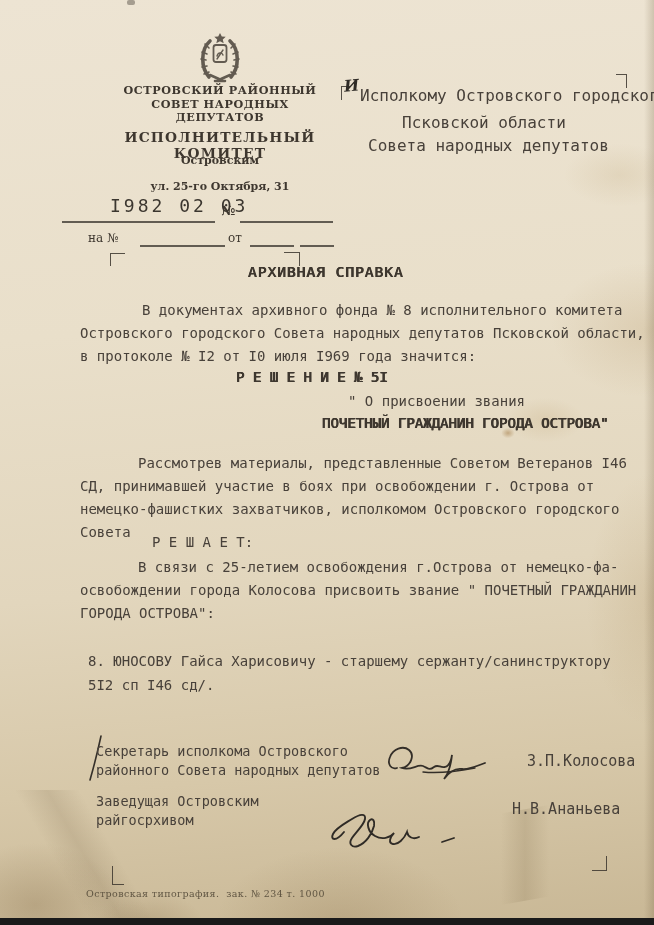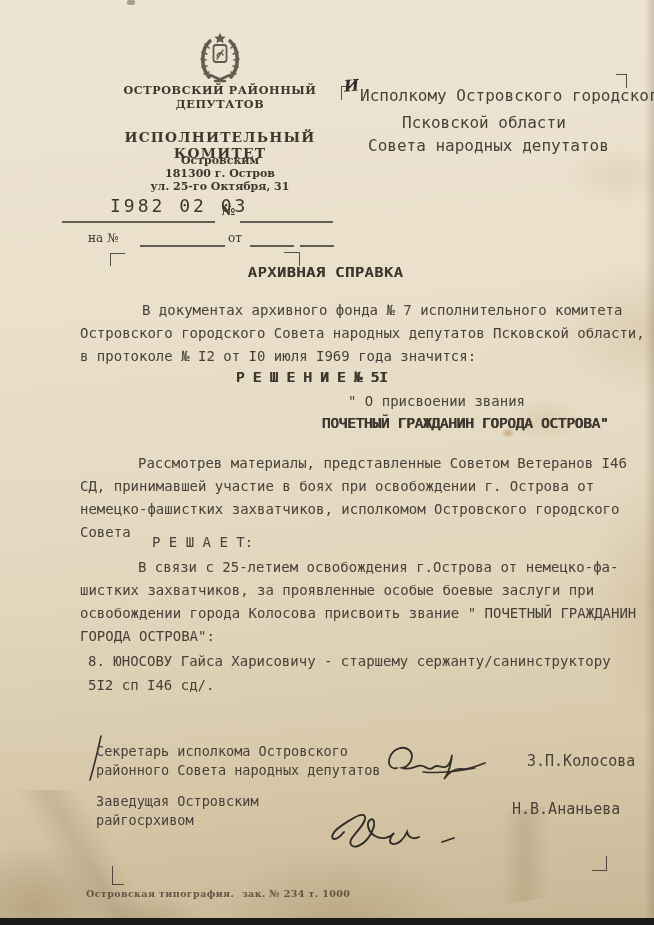--- a/index.html
+++ b/index.html
@@ -58,25 +58,25 @@
       <path d="M9,31 l-5,-1 M10,25 l-5,-2 M12,19 l-4,-4 M10,37 l-5,1 M12,43 l-5,2" stroke-width="1.6"></path>
       <path d="M37,31 l5,-1 M36,25 l5,-2 M34,19 l4,-4 M36,37 l5,1 M34,43 l5,2" stroke-width="1.6"></path>
       <rect x="16.5" y="16" width="13" height="17" rx="2.5" stroke-width="1.8"></rect>
       <path d="M20,27 c1,-4 5,-4 6,-1 M26,21 l-6,9" stroke-width="1.4"></path>
       <path d="M13,46 l9,4 M33,46 l-9,4 M18,52 h10" stroke-width="2.6"></path>
     </g>
   </svg>
 
   <div class="abs print" style="left:112px;top:84px;width:216px;text-align:center;font-size:11.2px;letter-spacing:.6px;line-height:13.5px;">
     <div>ОСТРОВСКИЙ РАЙОННЫЙ</div>
+    <div>СОВЕТ НАРОДНЫХ</div>
     <div>ДЕПУТАТОВ</div>
   </div>
   <div class="abs print" style="left:102px;top:129px;width:236px;text-align:center;font-size:13.8px;letter-spacing:1.2px;">ИСПОЛНИТЕЛЬНЫЙ КОМИТЕТ</div>
   <div class="abs print" style="left:112px;top:154px;width:216px;text-align:center;font-size:11px;">Островским</div>
-  <div class="abs print" style="left:112px;top:167px;width:216px;text-align:center;font-size:11px;">181300 г. Остров</div>
   <div class="abs print" style="left:112px;top:180px;width:216px;text-align:center;font-size:11px;">ул. 25-го Октября, 31</div>
 
   <div class="cm tl" style="left:341px;top:86px;width:8px;height:13px;"></div>
   <div class="abs hand-i" style="left:344px;top:76px;">И</div>
   <div class="cm tr" style="left:616px;top:74px;width:10px;height:13px;"></div>
   <div class="abs typed" style="left:360px;top:84px;font-size:16px;">
     <div class="line">Исполкому Островского городского</div>
     <div class="line" style="margin-left:42px;margin-top:4px;">Псковской области</div>
     <div class="line" style="margin-left:8px;">Совета народных депутатов</div>
   </div>
@@ -91,42 +91,41 @@
   <div class="abs print" style="left:228px;top:231px;font-size:12px;font-weight:400;">от</div>
   <div class="uline" style="left:250px;top:245px;width:44px;"></div>
   <div class="uline" style="left:300px;top:245px;width:34px;"></div>
 
   <div class="cm tl" style="left:110px;top:253px;width:14px;height:12px;"></div>
   <div class="cm tr" style="left:284px;top:252px;width:15px;height:13px;"></div>
 
   <div class="abs typed heavy" style="left:248px;top:264px;font-size:14.5px;letter-spacing:1px;">АРХИВНАЯ  СПРАВКА</div>
 
   <div class="abs typed" style="left:80px;top:299px;">
-    <div class="line" style="padding-left:62px;">В документах архивного фонда № 7 исполнительного комитета</div>
+    <div class="line" style="padding-left:62px;">В документах архивного фонда № 8 исполнительного комитета</div>
     <div class="line">Островского городского Совета народных депутатов Псковской области,</div>
     <div class="line">в протоколе № I2 от I0 июля I969 года значится:</div>
   </div>
 
   <div class="abs typed heavy" style="left:236px;top:369px;font-size:14px;">Р Е Ш Е Н И Е  № 5I</div>
 
   <div class="abs typed" style="left:348px;top:393px;">" О присвоении звания</div>
   <div class="abs typed heavy" style="left:322px;top:415px;">ПОЧЕТНЫЙ ГРАЖДАНИН ГОРОДА ОСТРОВА"</div>
 
   <div class="abs typed" style="left:80px;top:452px;">
     <div class="line" style="padding-left:58px;">Рассмотрев материалы, представленные Советом Ветеранов I46</div>
     <div class="line">СД, принимавшей участие в боях при освобождении г. Острова от</div>
     <div class="line">немецко-фашистких захватчиков, исполкомом Островского городского</div>
     <div class="line">Совета</div>
   </div>
 
   <div class="abs typed" style="left:152px;top:534px;">Р Е Ш А Е Т:</div>
 
   <div class="abs typed" style="left:80px;top:556px;">
     <div class="line" style="padding-left:58px;">В связи с 25-летием освобождения г.Острова от немецко-фа-</div>
-    <div class="line">шистких захватчиков, за проявленные особые боевые заслуги при</div>
     <div class="line">освобождении города Колосова присвоить звание " ПОЧЕТНЫЙ ГРАЖДАНИН</div>
     <div class="line">ГОРОДА ОСТРОВА":</div>
   </div>
 
   <div class="abs typed" style="left:88px;top:648px;">
     <div class="line" style="height:26px;line-height:26px;">8. ЮНОСОВУ Гайса Харисовичу - старшему сержанту/санинструктору</div>
     <div class="line">5I2 сп I46 сд/.</div>
   </div>
 
 
@@ -150,15 +149,15 @@
   </div>
   <svg class="abs" style="left:330px;top:806px;" width="130" height="48" viewBox="0 0 130 48">
     <path d="M14,26 C6,36 0,34 3,28 C6,22 14,18 22,13 C30,8 36,7 35,13 C34,19 26,26 22,32 C18,38 22,42 28,40 C36,37 42,28 44,20 C45,15 43,12 40,14 C36,17 38,26 45,30 C52,34 60,32 64,27 C60,31 58,37 63,38 C68,39 74,33 77,26 C78,31 83,34 89,31" stroke="#2f2b26" stroke-width="1.9" fill="none" stroke-linecap="round"></path>
     <path d="M112,36 L124,32" stroke="#2f2b26" stroke-width="1.8" fill="none" stroke-linecap="round"></path>
   </svg>
   <div class="abs typed" style="left:512px;top:800px;font-size:15px;">Н.В.Ананьева</div>
 
   <div class="cm bl" style="left:112px;top:866px;width:11px;height:18px;"></div>
   <div class="cm br" style="left:592px;top:856px;width:14px;height:14px;"></div>
 
-  <div class="abs print" style="left:86px;top:888px;font-size:9.5px;font-weight:700;color:rgba(78,68,52,.85);letter-spacing:.4px;white-space:pre;">Островская типография.  зак. № 234 т. 1000</div>
+  <div class="abs print" style="left:86px;top:888px;font-size:9.5px;font-weight:400;color:rgba(78,68,52,.85);letter-spacing:.4px;white-space:pre;">Островская типография.  зак. № 234 т. 1000</div>
 
 </div>
 
 </body></html>

